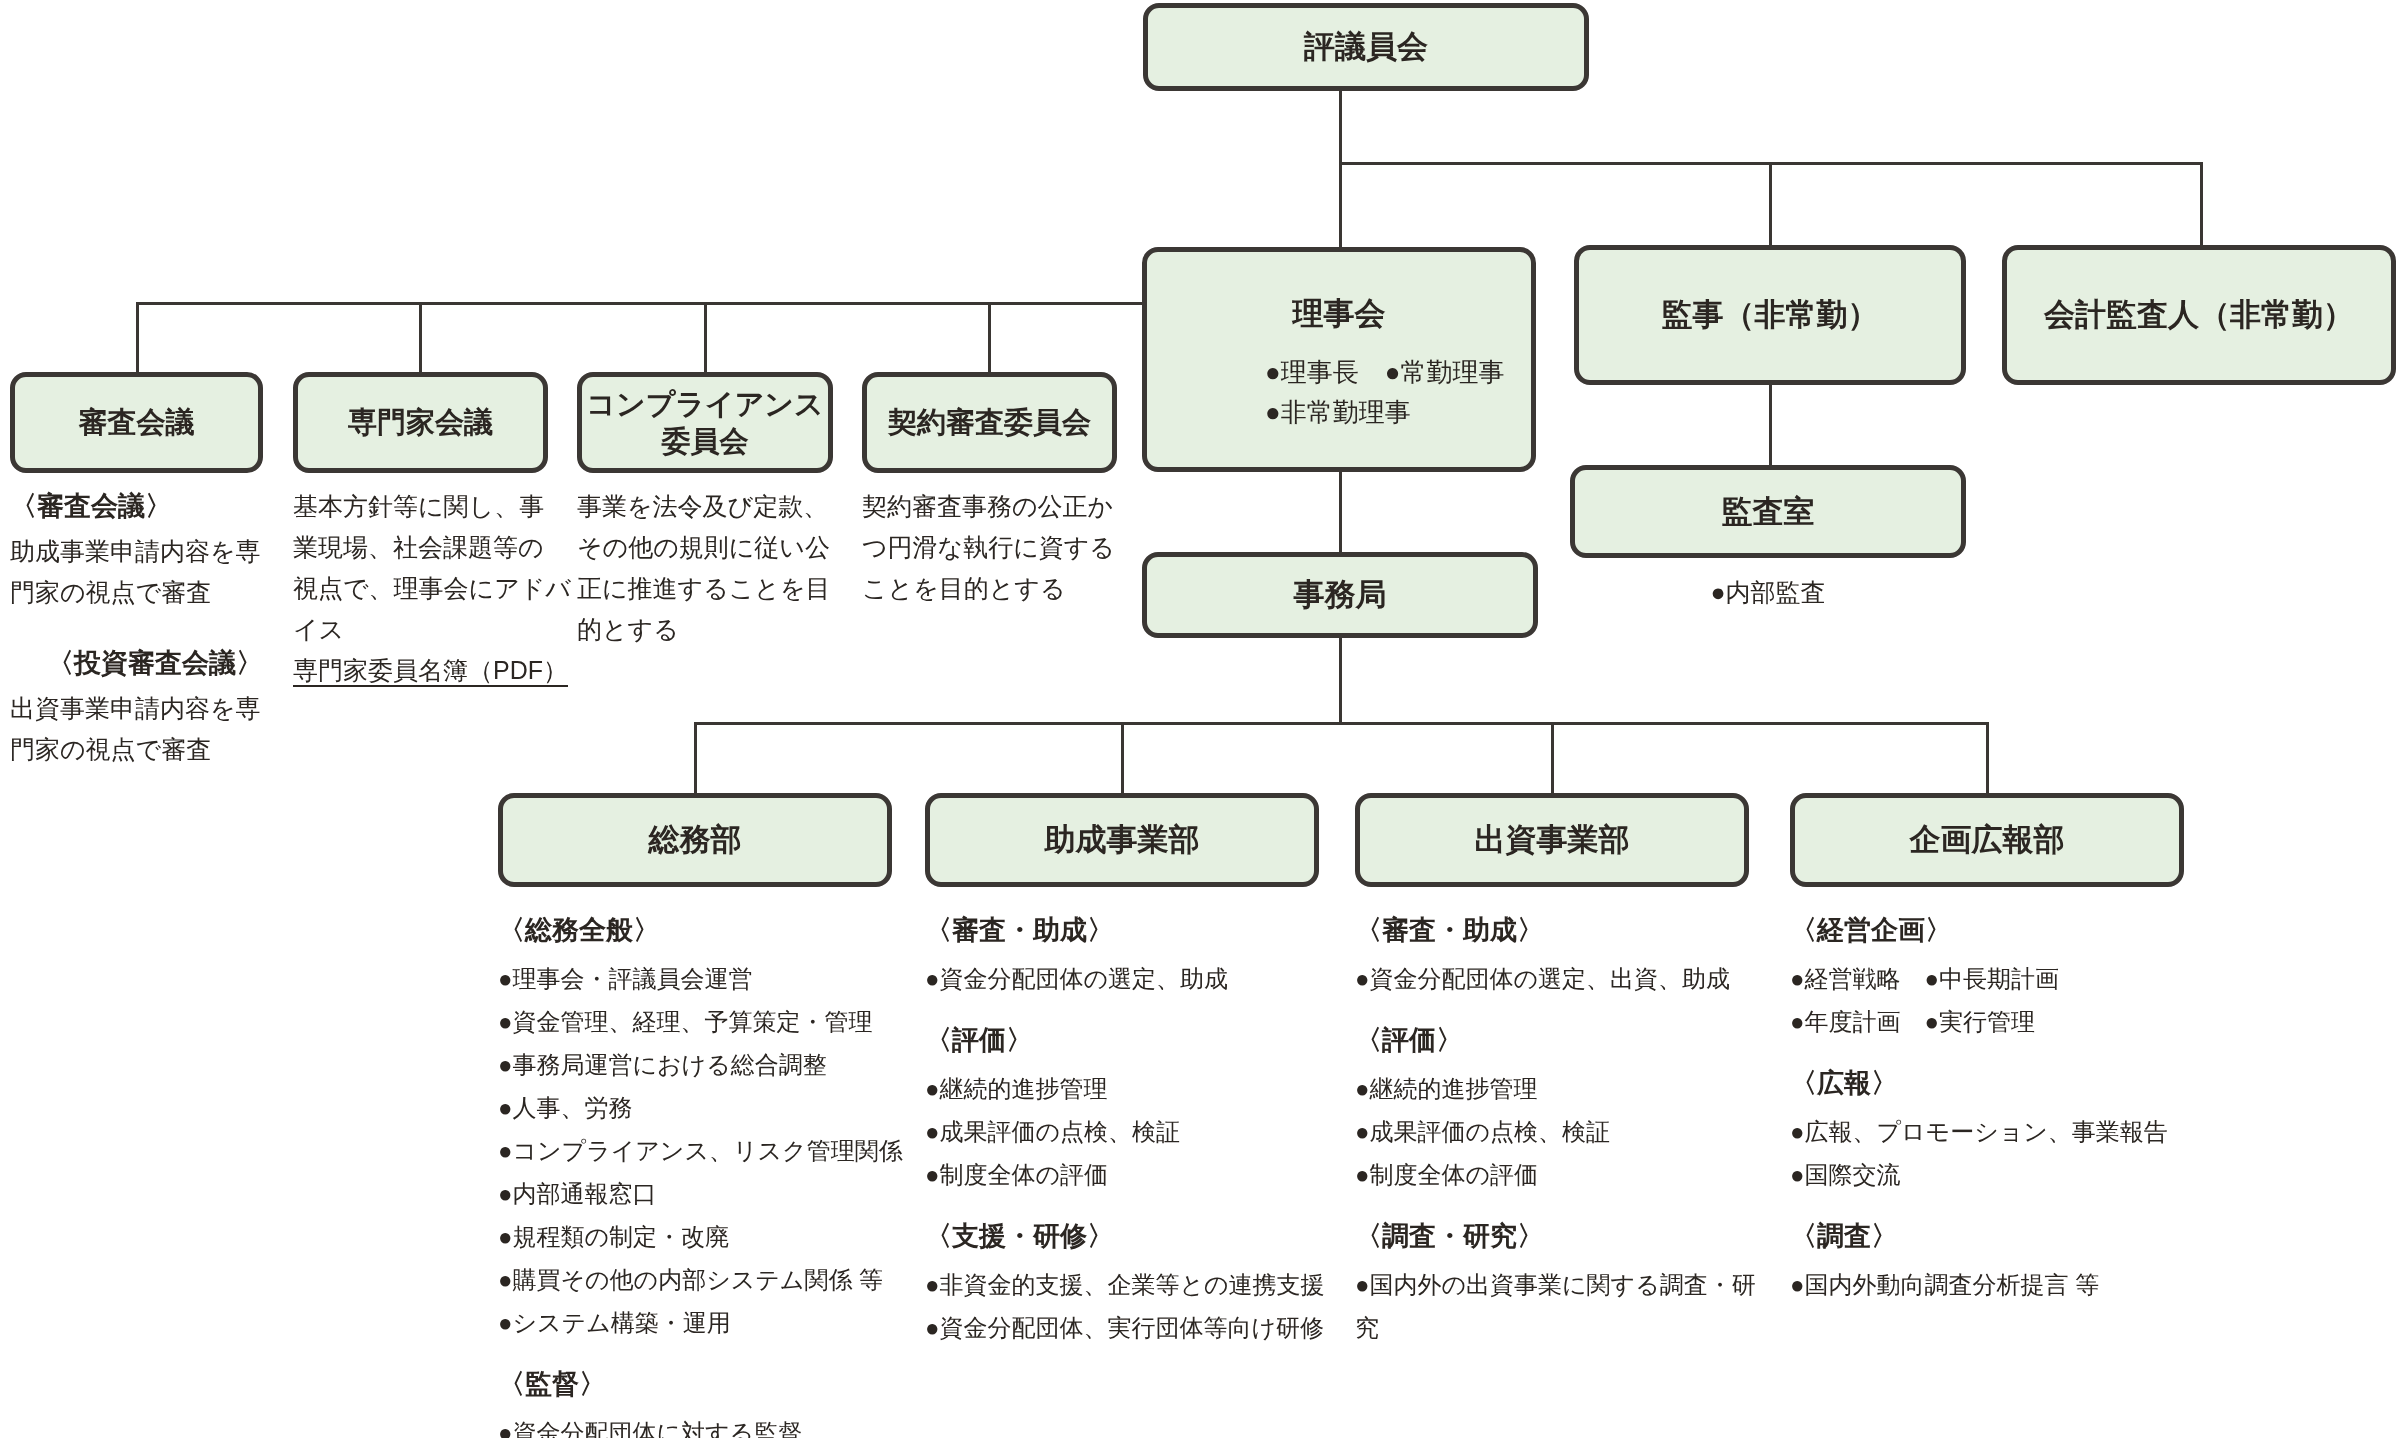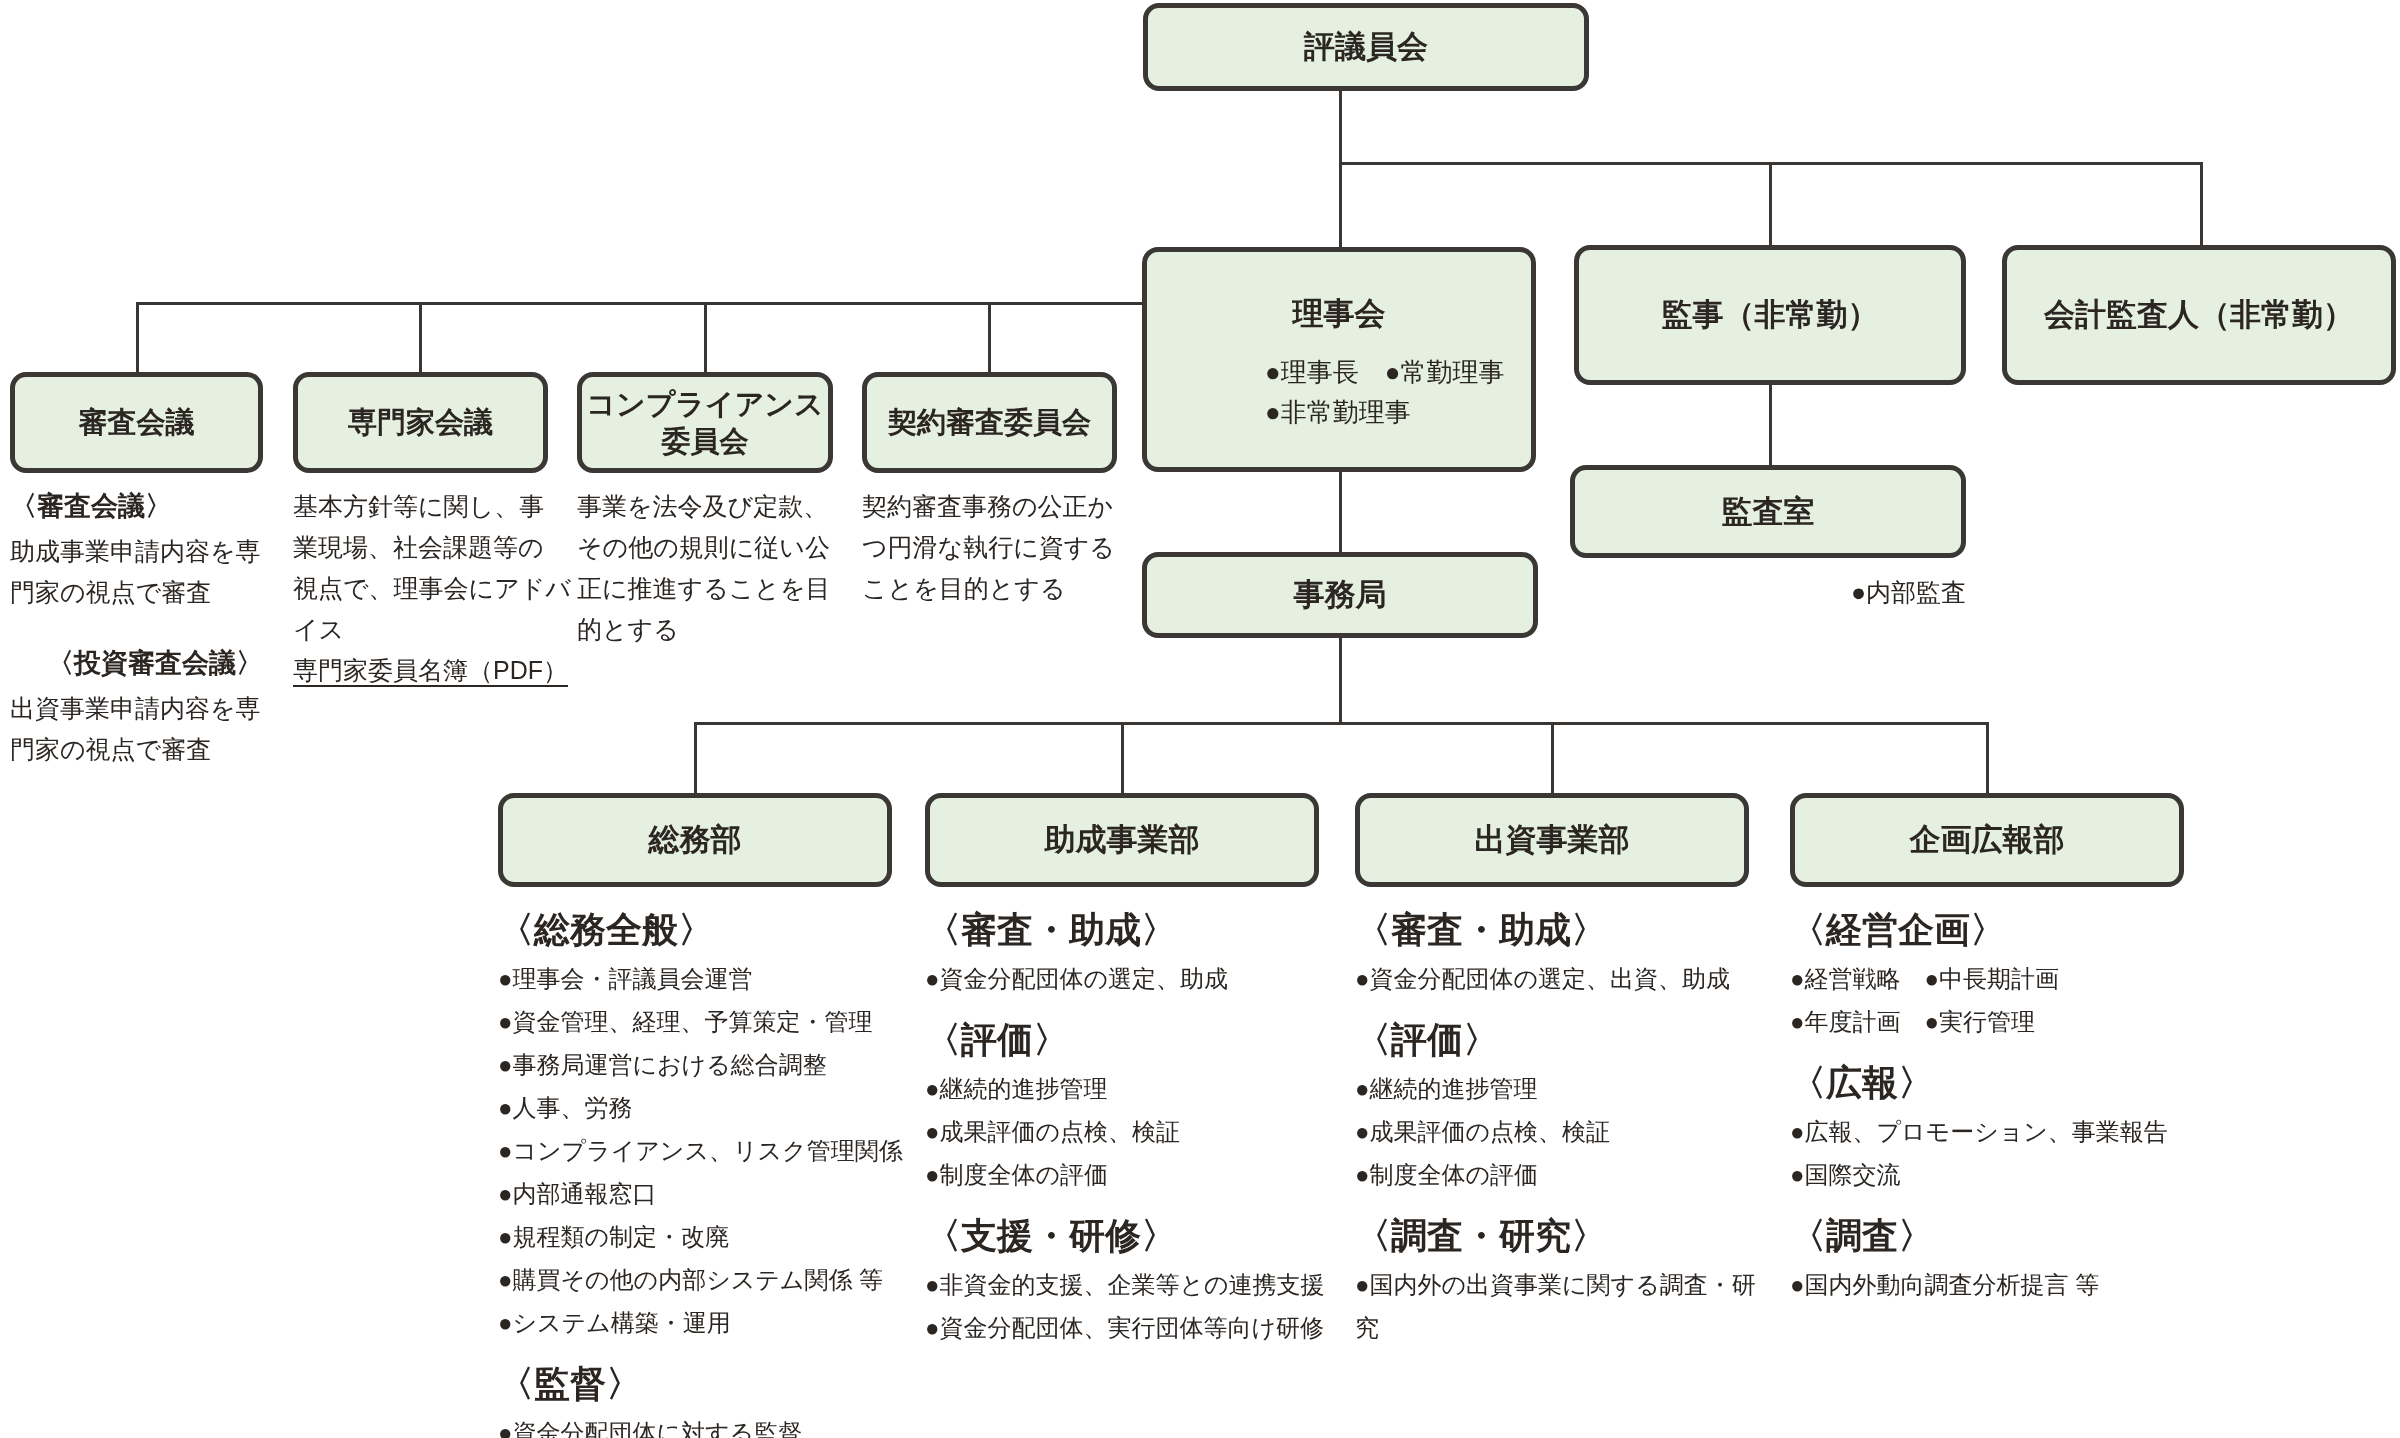--- a/index.html
+++ b/index.html
@@ -18,23 +18,23 @@
   .cwrap{position:absolute;width:290px;}
   .cdesc{margin-top:13px;}
   .chead{font-weight:bold;font-size:27px;line-height:40px;}
   .chead.sp{margin-top:30px;text-align:center;}
   .cbody{font-size:25px;line-height:41px;white-space:pre-line;margin-top:5px;}
   .pdf-link{display:inline-block;font-size:25px;line-height:41px;color:#2b2622;
             text-decoration:underline;text-underline-offset:6px;cursor:pointer;}
   .dwrap{position:absolute;width:452px;}
   .ddesc{margin-top:21px;}
   .dsec + .dsec{margin-top:18px;}
-  .dhead{font-weight:bold;font-size:36px;line-height:44px;margin-bottom:5px;}
+  .dhead{font-weight:bold;font-size:27px;line-height:44px;margin-bottom:5px;}
   .item{font-size:24px;line-height:43px;white-space:pre-line;}
-  .audit-bullet{position:absolute;font-size:25px;line-height:40px;text-align:right;}
+  .audit-bullet{position:absolute;font-size:25px;line-height:40px;text-align:center;}
 </style>
 </head>
 <body>
 
 <div class="canvas">
 
   <div class="line" style="left:1339px;top:90px;width:3px;height:158px"></div>
   <div class="line" style="left:1339px;top:162px;width:864px;height:3px"></div>
   <div class="line" style="left:1769px;top:162px;width:3px;height:84px"></div>
   <div class="line" style="left:2200px;top:162px;width:3px;height:84px"></div>

